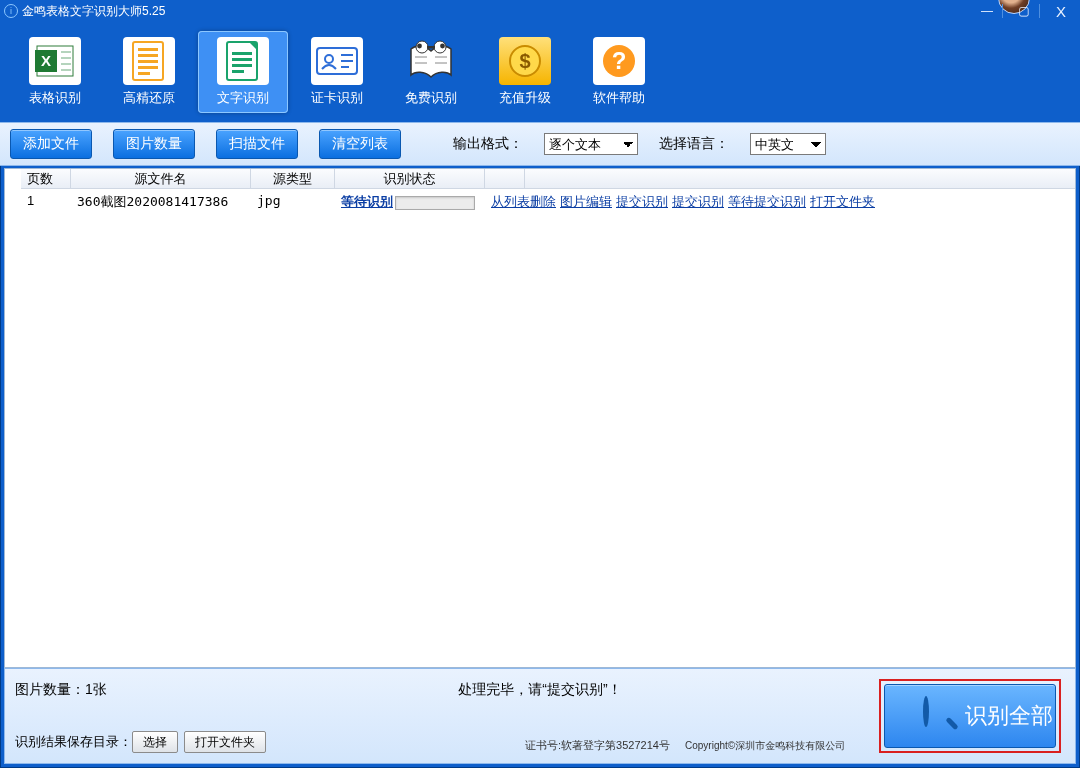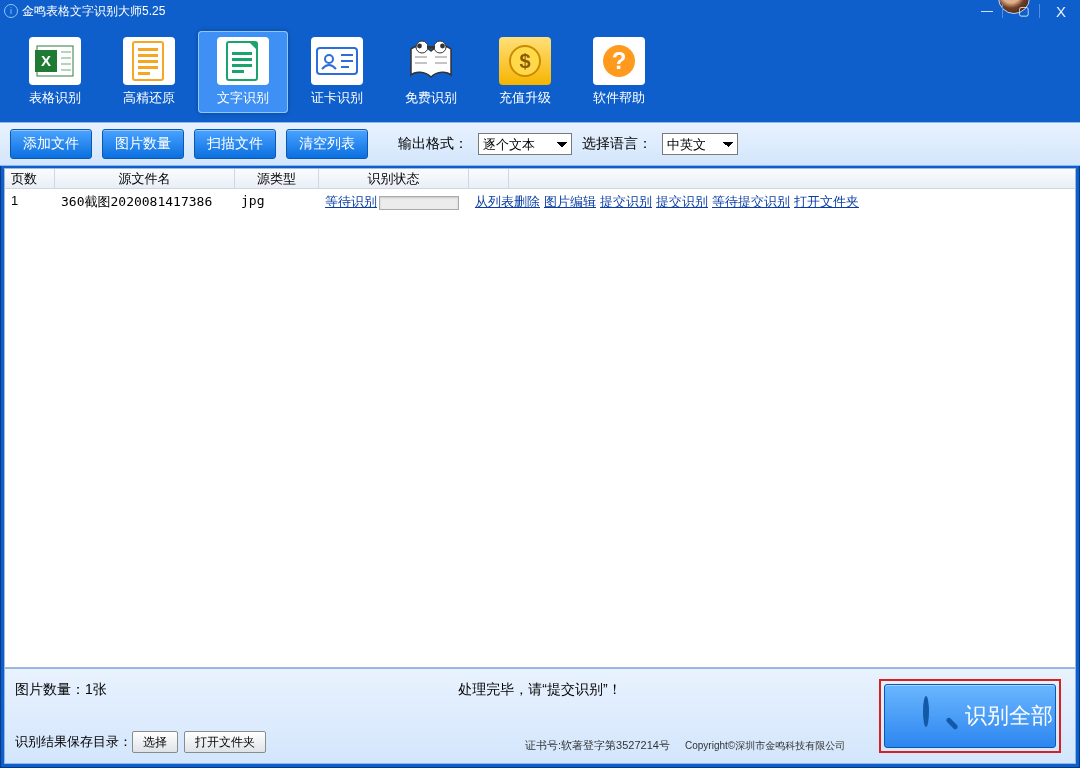--- a/index.html
+++ b/index.html
@@ -46,21 +46,21 @@
   }
   .ribbon-item .ico {
     width: 52px; height: 48px; margin: 0 auto 4px auto;
     display: flex; align-items: center; justify-content: center;
     background: #fff; border-radius: 4px;
   }
   .ribbon-item .ico svg { display: block; }
   .ribbon-item .ico.noframe { background: none; border-radius: 0; }
   
   .actionbar {
-    height: 44px; display: flex; align-items: center; gap: 10px;
+    height: 44px; display: flex; align-items: center; gap: 21px;
     padding: 0 10px;
     background: linear-gradient(#e9f2fe, #d3e6fc);
     border-top: 1px solid #8db8ec; border-bottom: 1px solid #8db8ec;
   }
   .blue-btn {
     height: 30px; padding: 0 12px; color: #fff; font-size: 14px;
     background: linear-gradient(#4aa3ff, #0b6fe0);
     border: 1px solid #0a58b0; border-radius: 3px; cursor: default;
     box-shadow: inset 0 1px 0 rgba(255,255,255,.4);
   }
@@ -68,21 +68,21 @@
   .select { font-size: 13px; height: 22px; border: 1px solid #7a7a7a; background: #fff; padding: 0 18px 0 4px;
     -webkit-appearance: none; appearance: none;
     background-image: linear-gradient(45deg, transparent 50%, #000 50%), linear-gradient(-45deg, transparent 50%, #000 50%);
     background-position: right 9px center, right 4px center; background-size: 5px 5px; background-repeat: no-repeat;
   }
   .select.wide { width: 94px; }
   .select.mid { width: 76px; }
   
   .list-area {
     position: absolute; left: 4px; right: 4px; top: 168px; bottom: 100px;
-    background: #fff; border: 1px solid #9fb9d6; overflow: hidden;
+    background: #fff; border: 1px solid #9fb9d6; overflow: hidden; padding-left: 16px;
   }
   .list-head {
     display: flex; height: 20px; background: linear-gradient(#fbfcfe, #e9eef6);
     border-bottom: 1px solid #cfd7e3; font-size: 13px; color: #000;
   }
   .list-head .col { border-right: 1px solid #cfd7e3; padding: 1px 6px; display:flex; align-items:center; }
   .c-page { width: 50px; } .c-src { width: 180px; text-align: center; justify-content:center; }
   .c-type { width: 84px; justify-content:center; } .c-stat { width: 150px; justify-content:center; }
   .c-ops  { flex: 1; justify-content:center; }
   .c-tail { width: 40px; border-right: none; }
@@ -269,21 +269,21 @@
       <div class="col c-page">页数</div>
       <div class="col c-src">源文件名</div>
       <div class="col c-type">源类型</div>
       <div class="col c-stat">识别状态</div>
       <div class="col c-tail"></div>
     </div>
     <div class="list-row">
       <div class="cell" style="width:50px;">1</div>
       <div class="cell" style="width:180px; font-family:SimSun, monospace;">360截图2020081417386</div>
       <div class="cell" style="width:84px; font-family:Consolas,monospace;">jpg</div>
-      <div class="cell" style="width:150px;">
+      <div class="cell" style="width:150px;font-weight:bold;">
         <span class="link">等待识别</span><span class="progress-slot"></span>
       </div>
       <div class="cell" style="flex:1; display:flex; gap:4px;">
         <span class="link">从列表删除</span>
         <span class="link">图片编辑</span>
         <span class="link">提交识别</span>
         <span class="link">提交识别</span>
         <span class="link">等待提交识别</span>
         <span class="link">打开文件夹</span>
       </div>

